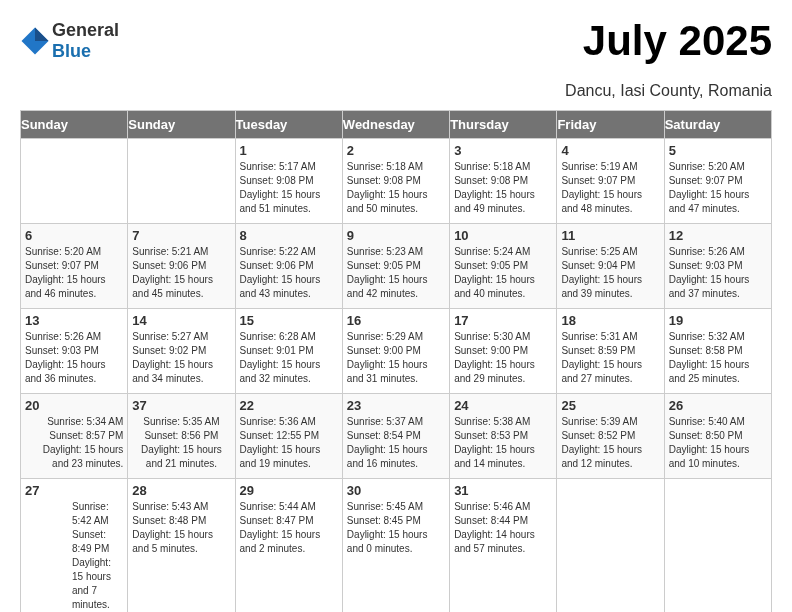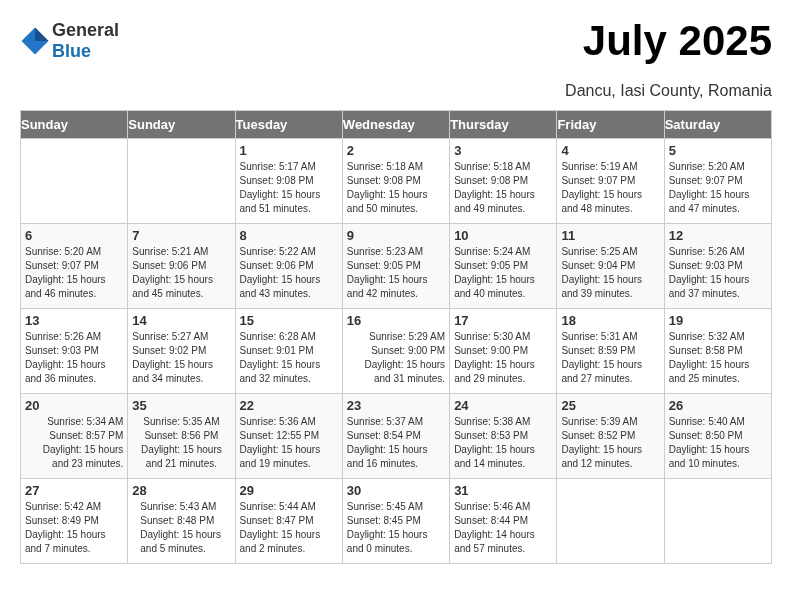--- a/index.html
+++ b/index.html
@@ -226,21 +226,21 @@
         </td>
         <td>
           <span class="day-number">15</span>
           <div class="cell-info" style="white-space: pre-line;">Sunrise: 6:28 AM
 Sunset: 9:01 PM
 Daylight: 15 hours
 and 32 minutes.</div>
         </td>
         <td>
           <span class="day-number">16</span>
-          <div class="cell-info" style="white-space: pre-line; text-align: right;">Sunrise: 5:29 AM
+          <div class="cell-info" style="white-space: pre-line;">Sunrise: 5:29 AM
 Sunset: 9:00 PM
 Daylight: 15 hours
 and 31 minutes.</div>
         </td>
         <td>
           <span class="day-number">17</span>
           <div class="cell-info" style="white-space: pre-line;">Sunrise: 5:30 AM
 Sunset: 9:00 PM
 Daylight: 15 hours
 and 29 minutes.</div>
@@ -262,21 +262,21 @@
       </tr>
       <tr>
         <td>
           <span class="day-number">20</span>
           <div class="cell-info" style="white-space: pre-line; text-align: right;">Sunrise: 5:34 AM
 Sunset: 8:57 PM
 Daylight: 15 hours
 and 23 minutes.</div>
         </td>
         <td>
-          <span class="day-number">35</span>
+          <span class="day-number">37</span>
           <div class="cell-info" style="white-space: pre-line; text-align: center;">Sunrise: 5:35 AM
 Sunset: 8:56 PM
 Daylight: 15 hours
 and 21 minutes.</div>
         </td>
         <td>
           <span class="day-number">22</span>
           <div class="cell-info" style="white-space: pre-line;">Sunrise: 5:36 AM
 Sunset: 12:55 PM
 Daylight: 15 hours
@@ -307,28 +307,28 @@
           <span class="day-number">26</span>
           <div class="cell-info" style="white-space: pre-line;">Sunrise: 5:40 AM
 Sunset: 8:50 PM
 Daylight: 15 hours
 and 10 minutes.</div>
         </td>
       </tr>
       <tr>
         <td>
           <span class="day-number">27</span>
-          <div class="cell-info" style="white-space: pre-line;">Sunrise: 5:42 AM
+          <div class="cell-info" style="white-space: pre-line; margin-left: 47px;">Sunrise: 5:42 AM
 Sunset: 8:49 PM
 Daylight: 15 hours
 and 7 minutes.</div>
         </td>
         <td>
           <span class="day-number">28</span>
-          <div class="cell-info" style="white-space: pre-line; margin-left: 8px;">Sunrise: 5:43 AM
+          <div class="cell-info" style="white-space: pre-line;">Sunrise: 5:43 AM
 Sunset: 8:48 PM
 Daylight: 15 hours
 and 5 minutes.</div>
         </td>
         <td>
           <span class="day-number">29</span>
           <div class="cell-info" style="white-space: pre-line;">Sunrise: 5:44 AM
 Sunset: 8:47 PM
 Daylight: 15 hours
 and 2 minutes.</div>

